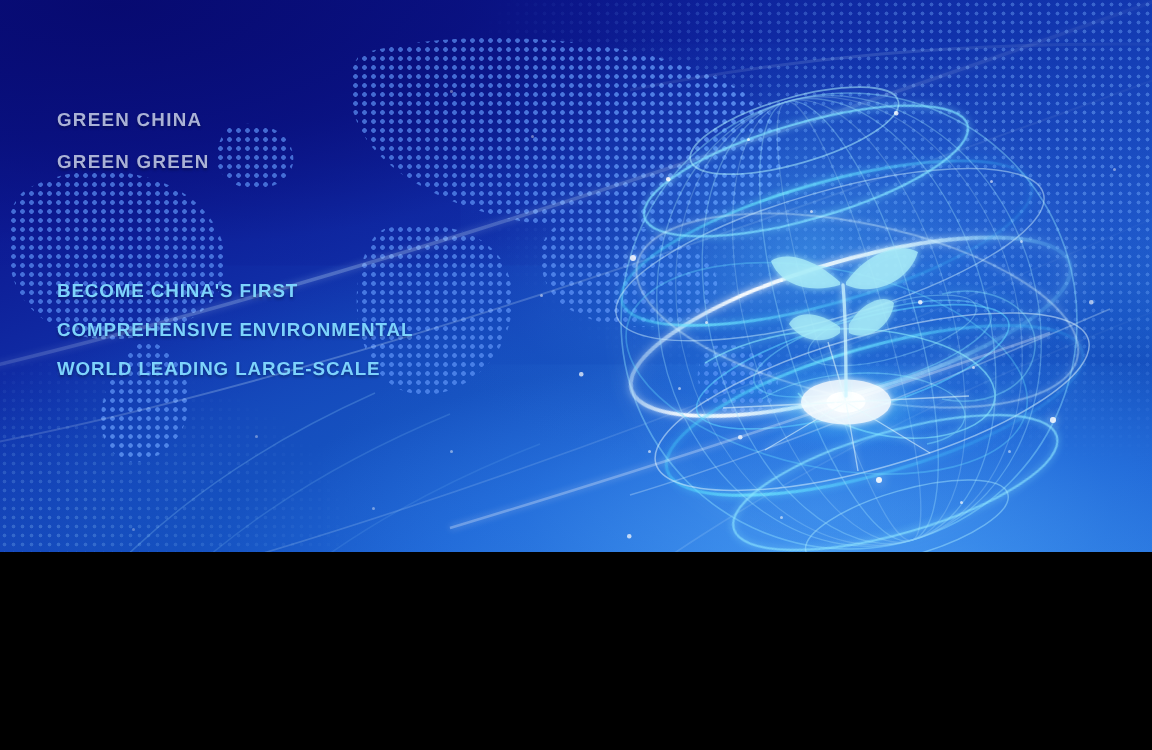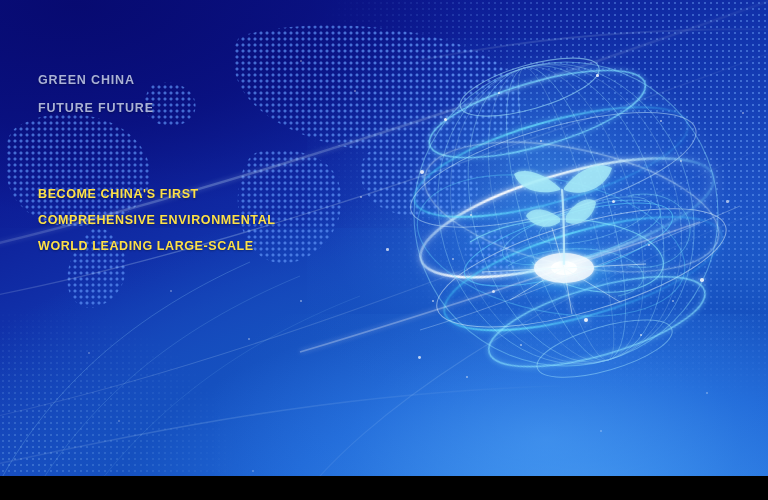--- a/index.html
+++ b/index.html
@@ -8,21 +8,21 @@
     padding: 0;
     background: #000;
   }
   body {
     font-family: "Liberation Sans", "DejaVu Sans", sans-serif;
   }
 
   #banner {
     position: relative;
     width: 768px;
-    height: 476px;
+    height: 368px;
     overflow: hidden;
     background: #0b1183;
   }
 
   
   .bg-base {
     position: absolute;
     inset: 0;
     background:
       radial-gradient(ellipse 120% 95% at 76% 112%, #4a9bf0 0%, #3182e6 16%, #2069d8 34%, #1550bf 52%, rgba(16,48,160,0) 78%),
@@ -113,21 +113,21 @@
     line-height: 28px;
     white-space: nowrap;
     text-shadow: 0 1px 2px rgba(0,0,0,0.32);
   }
   .tagline-block {
     position: absolute;
     left: 38px;
     top: 181px;
   }
   .tagline-line {
-    color: #fde047;
+    color: #7dd3fc;
     font-size: 12.5px;
     font-weight: bold;
     letter-spacing: 0.6px;
     line-height: 26px;
     white-space: nowrap;
     text-shadow: 0 1px 2px rgba(0,0,0,0.32);
   }
   .headline-block {
     position: absolute;
     left: 36px;
@@ -390,21 +390,21 @@
     <span class="particle" style="left:706px;top:392px;width:2.4px;height:2.4px;opacity:.35"></span>
     <span class="particle" style="left:540px;top:140px;width:2.2px;height:2.2px;opacity:.65"></span>
     <span class="particle" style="left:452px;top:258px;width:2px;height:2px;opacity:.55"></span>
     <span class="particle" style="left:672px;top:300px;width:2px;height:2px;opacity:.5"></span>
   </div>
 
   <div class="text-layer">
 
     <div class="eyebrow-block">
       <div class="eyebrow-line">GREEN CHINA</div>
-      <div class="eyebrow-line">FUTURE FUTURE</div>
+      <div class="eyebrow-line">GREEN GREEN</div>
     </div>
 
     <div class="tagline-block">
       <div class="tagline-line">BECOME CHINA'S FIRST</div>
       <div class="tagline-line">COMPREHENSIVE ENVIRONMENTAL</div>
       <div class="tagline-line">WORLD LEADING LARGE-SCALE</div>
     </div>
 
 
   </div>

